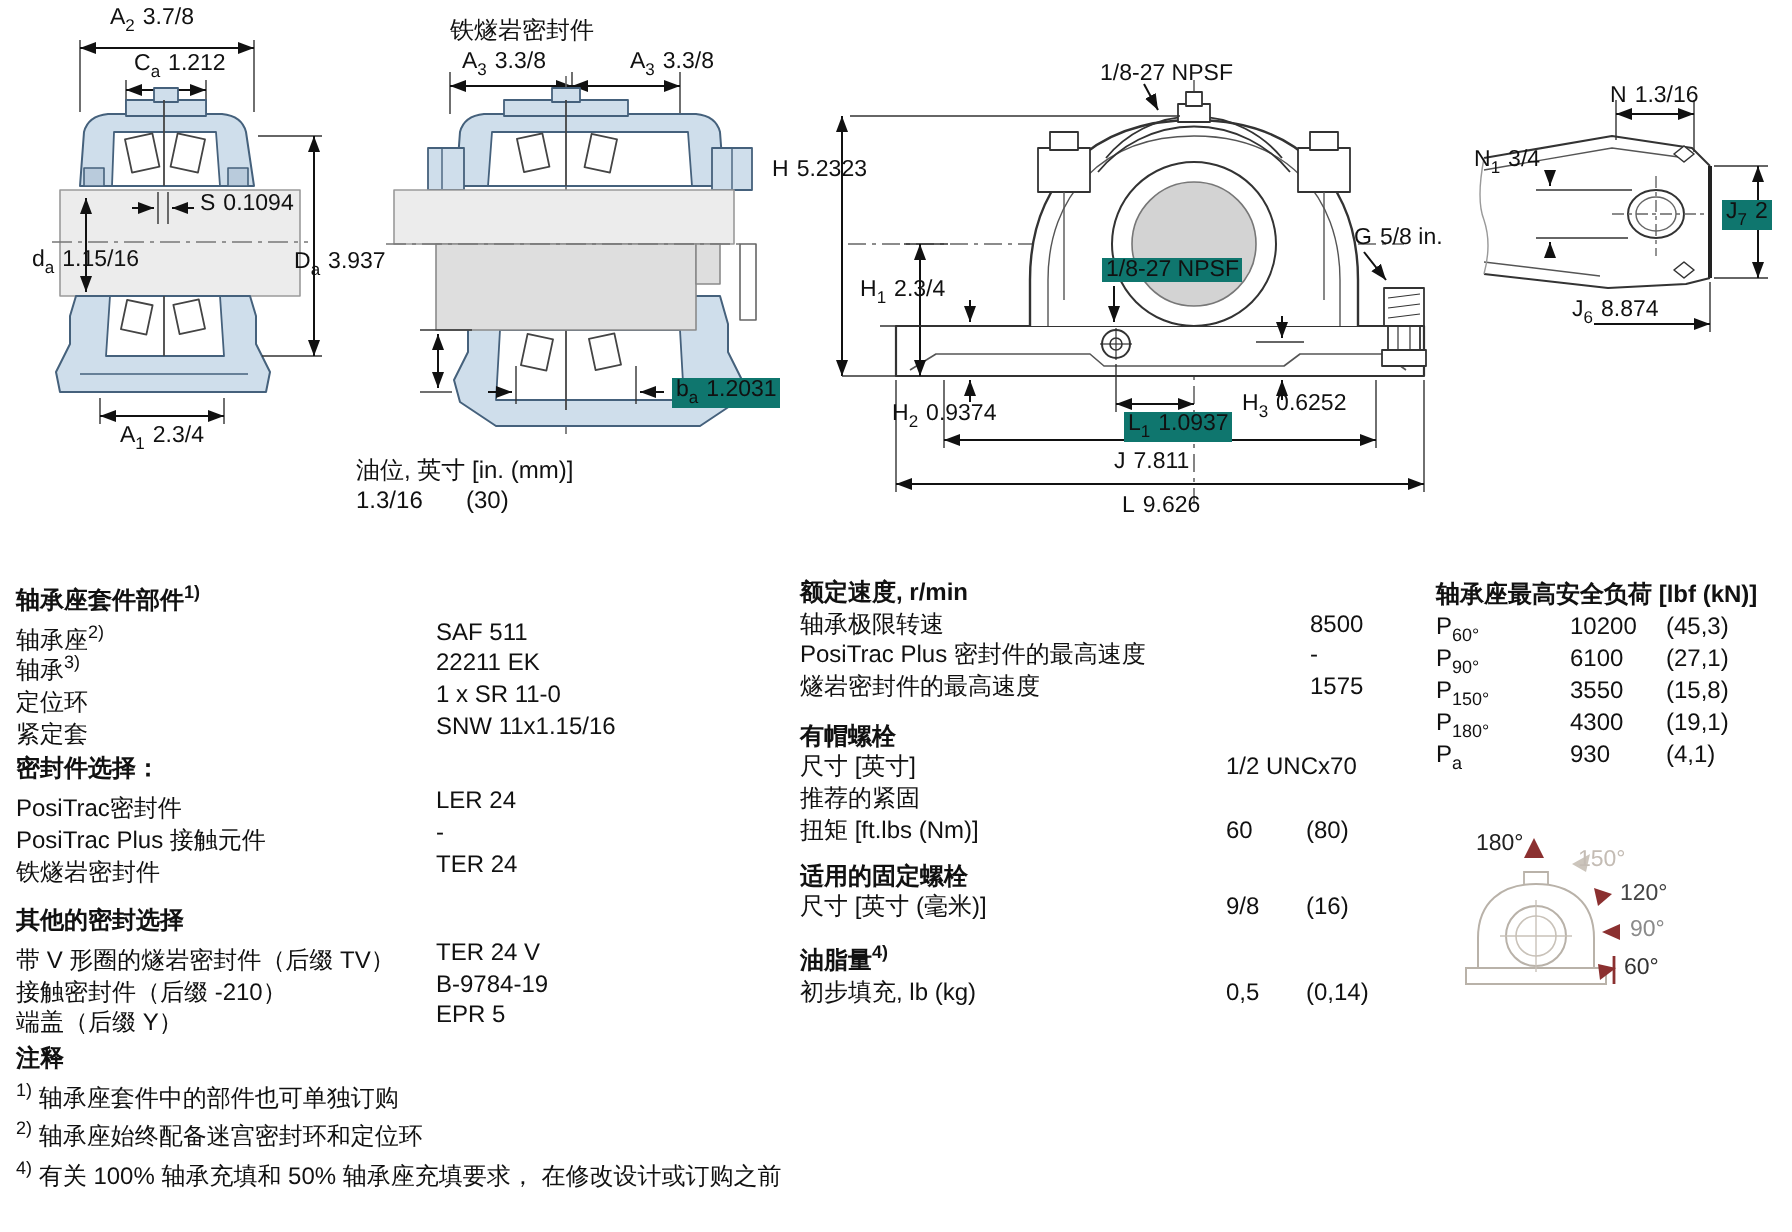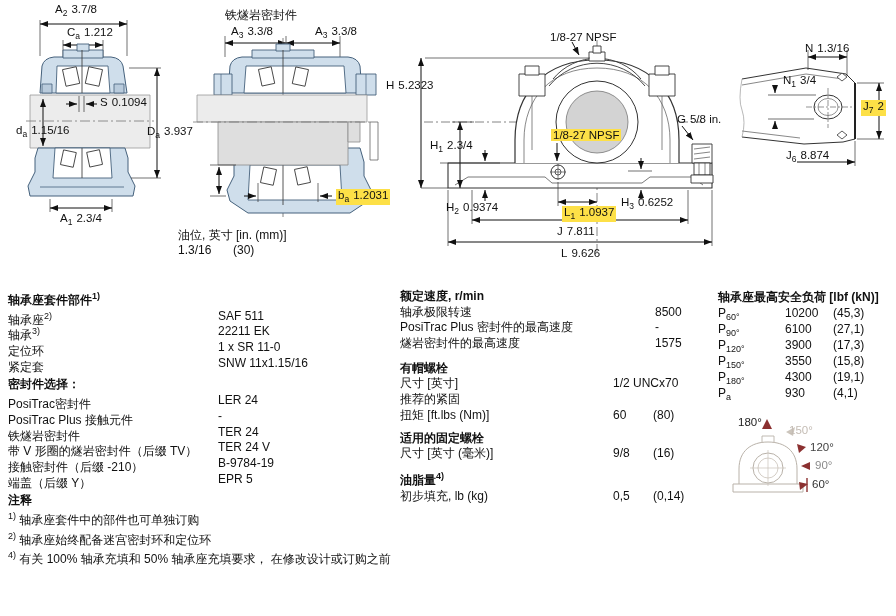--- a/index.html
+++ b/index.html
@@ -2,21 +2,21 @@
 <html><head>
 <meta charset="utf-8">
 <style>
   html,body{margin:0;padding:0;background:#fff;}
   #root{position:relative;width:896px;height:616px;background:#fff;overflow:hidden;
         font-family:"Liberation Sans","DejaVu Sans",sans-serif;color:#111;}
   svg{position:absolute;left:0;top:0;}
   .dim{position:absolute;font-size:11.5px;white-space:nowrap;color:#111;line-height:12px;}
   .dim sub{font-size:8.5px;}
   .dim .v{margin-left:4px;}
-  .dim.bg{background:#fde047;padding:0 2px;}
+  .dim.bg{background:#0f766e;padding:0 2px;}
   .drawtitle{position:absolute;font-size:12px;color:#111;white-space:nowrap;}
   .col{position:absolute;font-size:12px;line-height:15.7px;}
   .hdr{font-weight:bold;white-space:nowrap;}
   .hdr sup{font-size:9px;font-weight:bold;}
   .srow{position:relative;white-space:nowrap;height:15.7px;}
   .srow .lbl{position:absolute;left:0;}
   .srow .lbl sup{font-size:9px;}
   .srow .lbl sub{font-size:9px;}
   .srow .val{position:absolute;left:210px;}
   .srow .val2{position:absolute;left:253px;}
@@ -272,21 +272,21 @@
   <div class="dim" style="left:386px;top:79px;"><span>H</span><span class="v">5.2323</span></div>
   <div class="dim" style="left:430px;top:139px;"><span>H</span><sub>1</sub><span class="v">2.3/4</span></div>
   <div class="dim" style="left:446px;top:201px;"><span>H</span><sub>2</sub><span class="v">0.9374</span></div>
   <div class="dim" style="left:621px;top:196px;"><span>H</span><sub>3</sub><span class="v">0.6252</span></div>
   <div class="dim" style="left:677px;top:113px;"><span>G</span><span class="v">5/8 in.</span></div>
   <div class="dim bg" style="left:562px;top:206px;"><span>L</span><sub>1</sub><span class="v">1.0937</span></div>
   <div class="dim" style="left:557px;top:225px;"><span>J</span><span class="v">7.811</span></div>
   <div class="dim" style="left:561px;top:247px;"><span>L</span><span class="v">9.626</span></div>
 
   <div class="dim" style="left:805px;top:42px;"><span>N</span><span class="v">1.3/16</span></div>
-  <div class="dim" style="left:737px;top:74px;margin-left:46px;"><span>N</span><sub>1</sub><span class="v">3/4</span></div>
+  <div class="dim" style="left:737px;top:74px;"><span>N</span><sub>1</sub><span class="v">3/4</span></div>
   <div class="dim bg" style="left:861px;top:100px;"><span>J</span><sub>7</sub><span class="v">2</span></div>
   <div class="dim" style="left:786px;top:149px;"><span>J</span><sub>6</sub><span class="v">8.874</span></div>
 
   <div class="angle-label" style="left:738px;top:416px;color:#222;">180°</div>
   <div class="angle-label" style="left:789px;top:424px;color:#c4bcb4;">150°</div>
   <div class="angle-label" style="left:810px;top:441px;color:#444;">120°</div>
   <div class="angle-label" style="left:815px;top:459px;color:#8a8a8a;">90°</div>
   <div class="angle-label" style="left:812px;top:478px;color:#333;">60°</div>
 
   <div class="col col1" style="left:8px;top:289px;width:430px;">
@@ -324,20 +324,21 @@
         <div class="srow">
           <span class="lbl"><span>PosiTrac Plus 接触元件</span><sup></sup></span>
           <span class="val">-</span>
         </div>
 
         <div class="srow">
           <span class="lbl"><span>铁燧岩密封件</span><sup></sup></span>
           <span class="val">TER 24</span>
         </div>
       </div>
+    <div class="hdr gap13">其他的密封选择</div>
     <div>
 
         <div class="srow">
           <span class="lbl"><span>带 V 形圈的燧岩密封件（后缀 TV）</span><sup></sup></span>
           <span class="val">TER 24 V</span>
         </div>
 
         <div class="srow">
           <span class="lbl"><span>接触密封件（后缀 -210）</span><sup></sup></span>
           <span class="val">B-9784-19</span>
@@ -430,25 +431,20 @@
           <span class="val">10200</span>
           <span class="val2">(45,3)</span>
         </div>
 
         <div class="srow" style="height:16px;">
           <span class="lbl"><span>P</span><sub>90°</sub></span>
           <span class="val">6100</span>
           <span class="val2">(27,1)</span>
         </div>
 
-        <div class="srow" style="height:16px;">
-          <span class="lbl"><span>P</span><sub>120°</sub></span>
-          <span class="val">3900</span>
-          <span class="val2">(17,3)</span>
-        </div>
 
         <div class="srow" style="height:16px;">
           <span class="lbl"><span>P</span><sub>150°</sub></span>
           <span class="val">3550</span>
           <span class="val2">(15,8)</span>
         </div>
 
         <div class="srow" style="height:16px;">
           <span class="lbl"><span>P</span><sub>180°</sub></span>
           <span class="val">4300</span>

